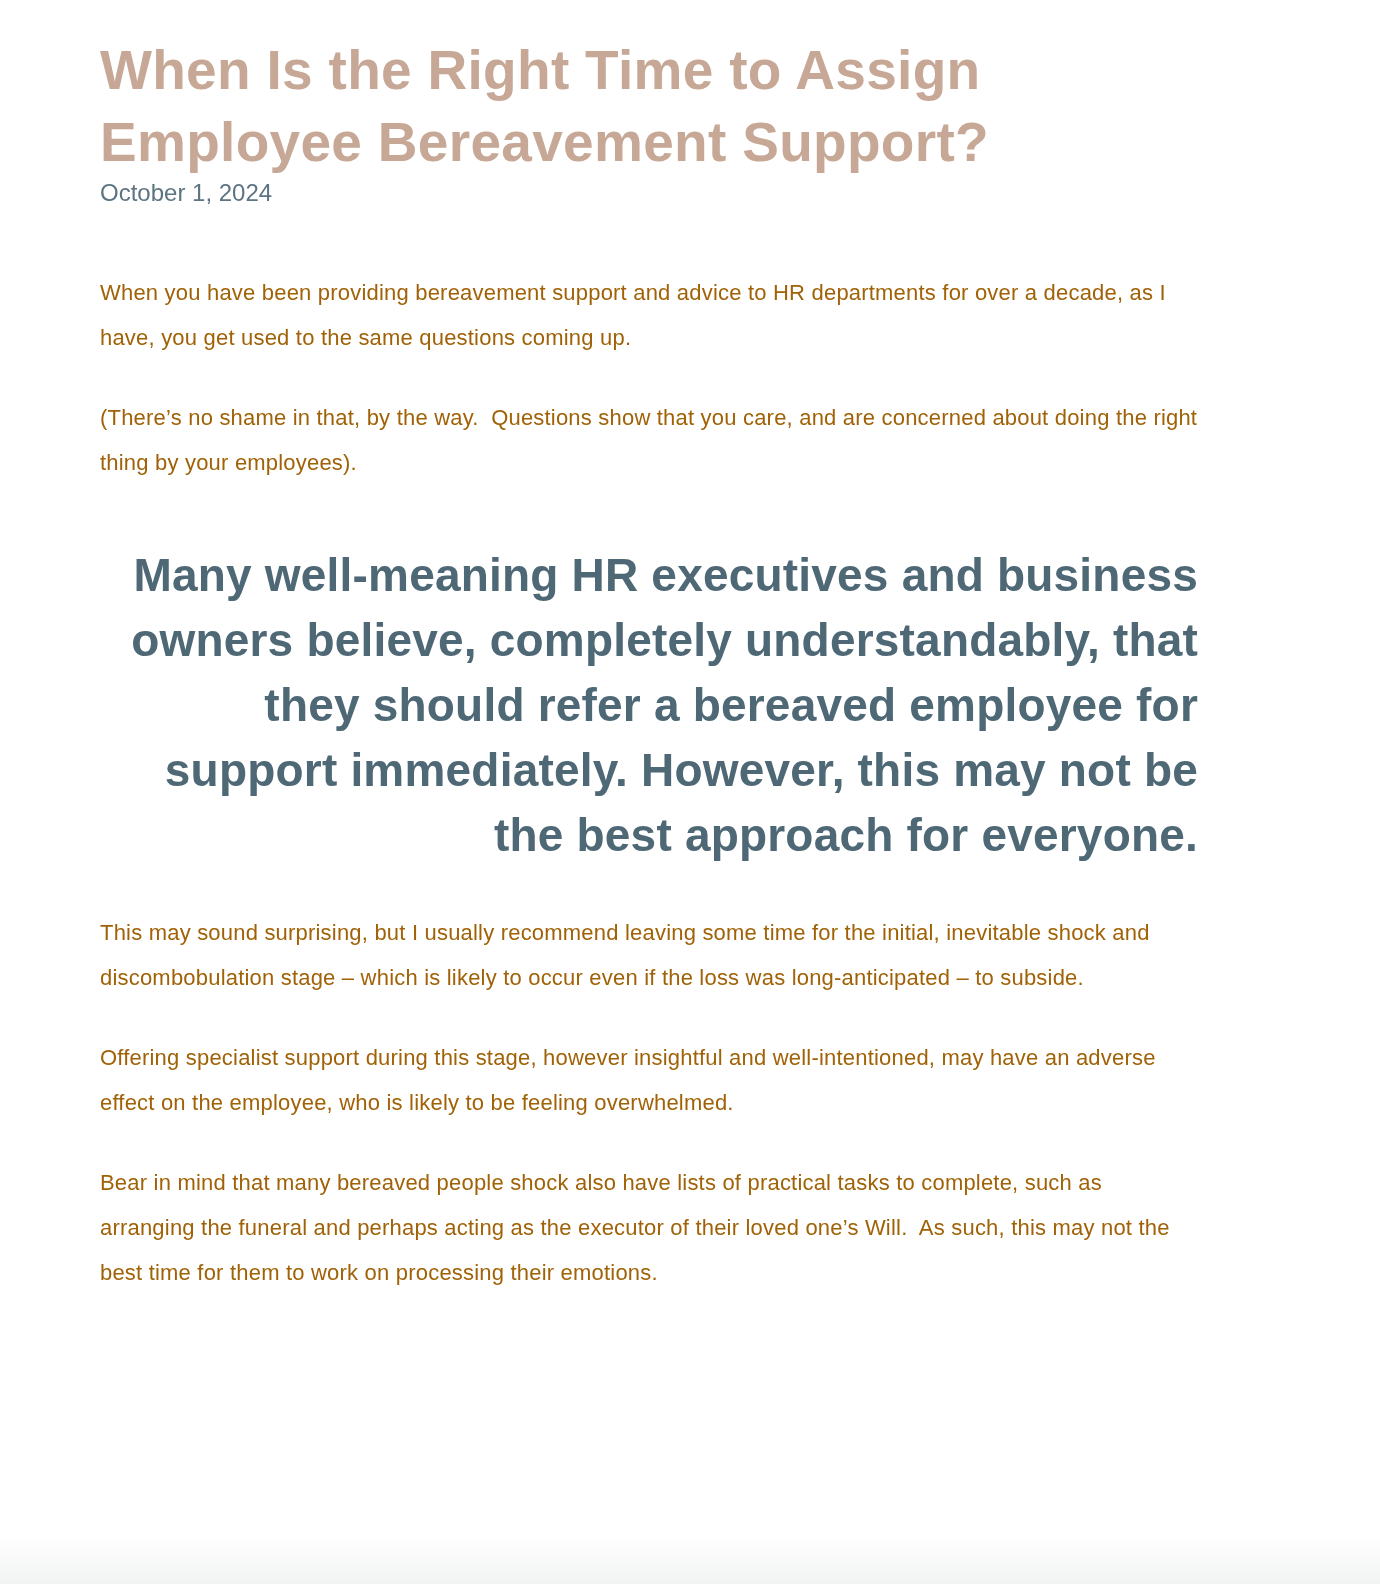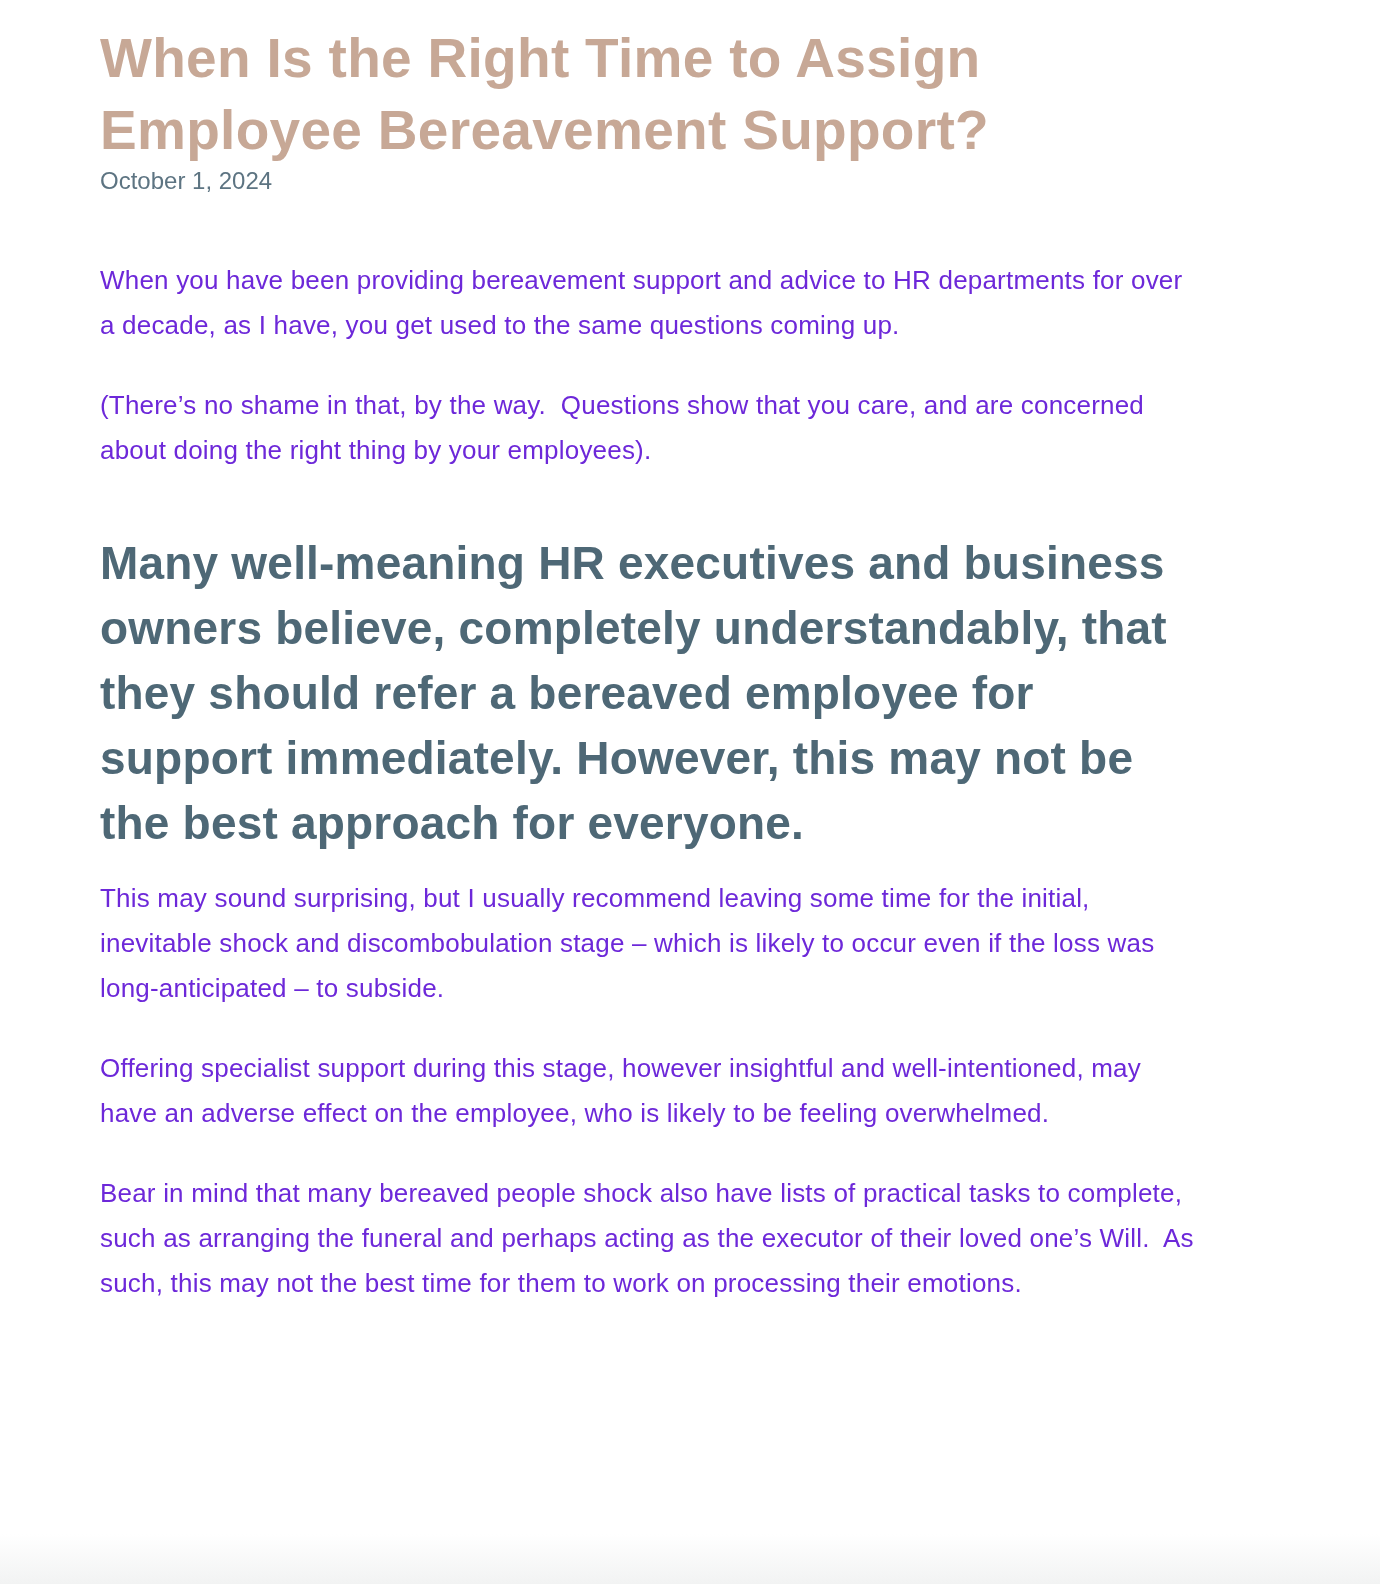--- a/index.html
+++ b/index.html
@@ -11,55 +11,56 @@
     height: 1584px;
     background: #ffffff;
     position: relative;
     overflow: hidden;
     font-family: "Liberation Sans", sans-serif;
     -webkit-font-smoothing: antialiased;
   }
   .article {
     box-sizing: border-box;
     width: 1306px;
-    padding: 22px 108px 0 100px;
+    padding: 34px 108px 0 100px;
   }
   .post-title {
     margin: 0;
     font-size: 55px;
     line-height: 72px;
     font-weight: 600;
     letter-spacing: 0.3px;
     color: #c7a896;
   }
   .post-date {
     font-size: 24px;
     line-height: 30px;
     font-weight: 400;
     color: #5d7482;
   }
   .article-body {
     margin-top: 62px;
   }
   .article-body p {
     margin: 8px 0 35px 0;
-    font-size: 26px;
+    font-size: 22px;
     line-height: 45px;
     font-weight: 400;
-    color: #6d28d9;
+    color: #a16207;
     letter-spacing: 0.2px;
     white-space: pre-wrap;
   }
   .highlight-heading {
-    margin: 58px 0 20px 0;
+    margin: 58px 0 42px 0;
     font-size: 46px;
     line-height: 65px;
     font-weight: 700;
     letter-spacing: 0.2px;
     color: #4e6876;
+    text-align: right;
   }
   .footer-band {
     position: absolute;
     left: 0;
     bottom: 0;
     width: 100%;
     height: 50px;
     background: linear-gradient(to bottom, rgba(255,255,255,0) 0%, #f2f3f3 100%);
   }
 </style>

